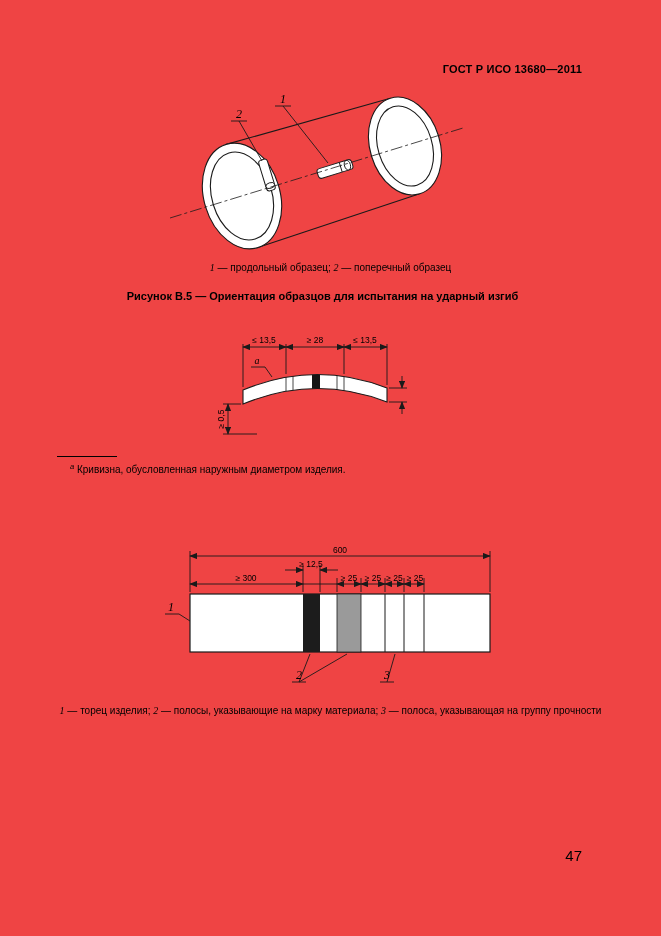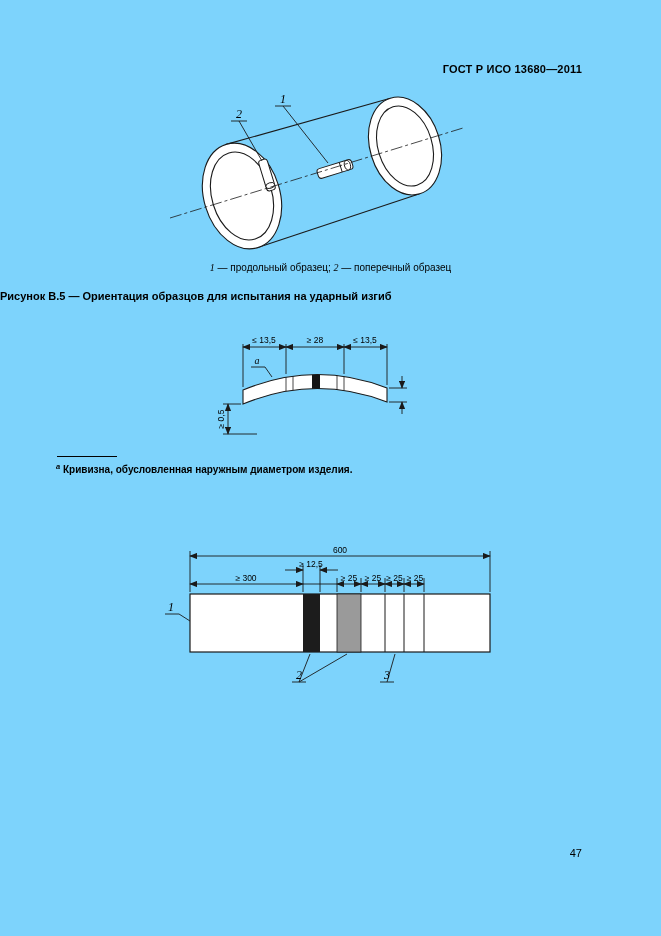--- a/index.html
+++ b/index.html
@@ -1,28 +1,28 @@
 <!DOCTYPE html>
 <html><head>
 <meta charset="utf-8">
 <style>
   * { margin:0; padding:0; box-sizing:border-box; }
   html,body { background:#ffffff; }
   .page {
-    position:relative; width:661px; height:936px; background:#7dd3fc;
+    position:relative; width:661px; height:936px; background:#ef4444;
     font-family:"Liberation Sans", sans-serif; color:#000; overflow:hidden;
   }
   .doc-header { position:absolute; top:63px; right:79px; font-size:11px; font-weight:bold; letter-spacing:0.2px; }
-  .caption { position:absolute; left:0; right:16px; font-size:11px; font-weight:bold; }
+  .caption { position:absolute; left:0; right:16px; text-align:center; font-size:11px; font-weight:bold; }
   .legend  { position:absolute; left:0; right:0; text-align:center; font-size:10px; }
   .legend .it { font-style:italic; font-family:"Liberation Serif", serif; }
   .footnote-rule { position:absolute; left:57px; top:456px; width:60px; border-top:1px solid #000; }
-  .footnote { position:absolute; left:56px; top:462px; font-size:10px;font-weight:bold; }
+  .footnote { position:absolute; left:70px; top:462px; font-size:10px; }
   .footnote sup { font-size:7.5px; font-style:italic; }
-  .pagenum { position:absolute; right:79px; top:847px; font-size:11px; }
+  .pagenum { position:absolute; right:79px; top:847px; font-size:15px; }
   svg.fig { position:absolute; overflow:visible; }
   .fig-b5 { left:150px; top:85px; }
   .fig-b6 { left:215px; top:330px; }
   .fig-b7 { left:160px; top:542px; }
   text { font-family:"Liberation Sans", sans-serif; fill:#000; }
   .dim { font-size:8.5px; text-anchor:middle; }
   .co  { font-size:12px; font-style:italic; font-family:"Liberation Serif", serif; text-anchor:middle; }
   .co-sm { font-size:10px; }
 </style>
 </head>
@@ -164,17 +164,18 @@
     <text class="dim" x="86" y="39">≥ 300</text>
     <text class="dim" x="189" y="39">≥ 25</text>
     <text class="dim" x="213" y="39">≥ 25</text>
     <text class="dim" x="234.5" y="39">≥ 25</text>
     <text class="dim" x="255" y="39">≥ 25</text>
     <text class="co" x="11" y="69">1</text>
     <text class="co" x="139" y="137">2</text>
     <text class="co" x="227" y="137">3</text>
   </svg>
 
+  <div class="legend" style="top:705px"><span class="it">1</span><span> — торец изделия; </span><span class="it">2</span><span> — полосы, указывающие на марку материала; </span><span class="it">3</span><span> — полоса, указывающая на группу прочности</span></div>
 
 
   <div class="pagenum">47</div>
 
 </div>
 
 </body></html>

